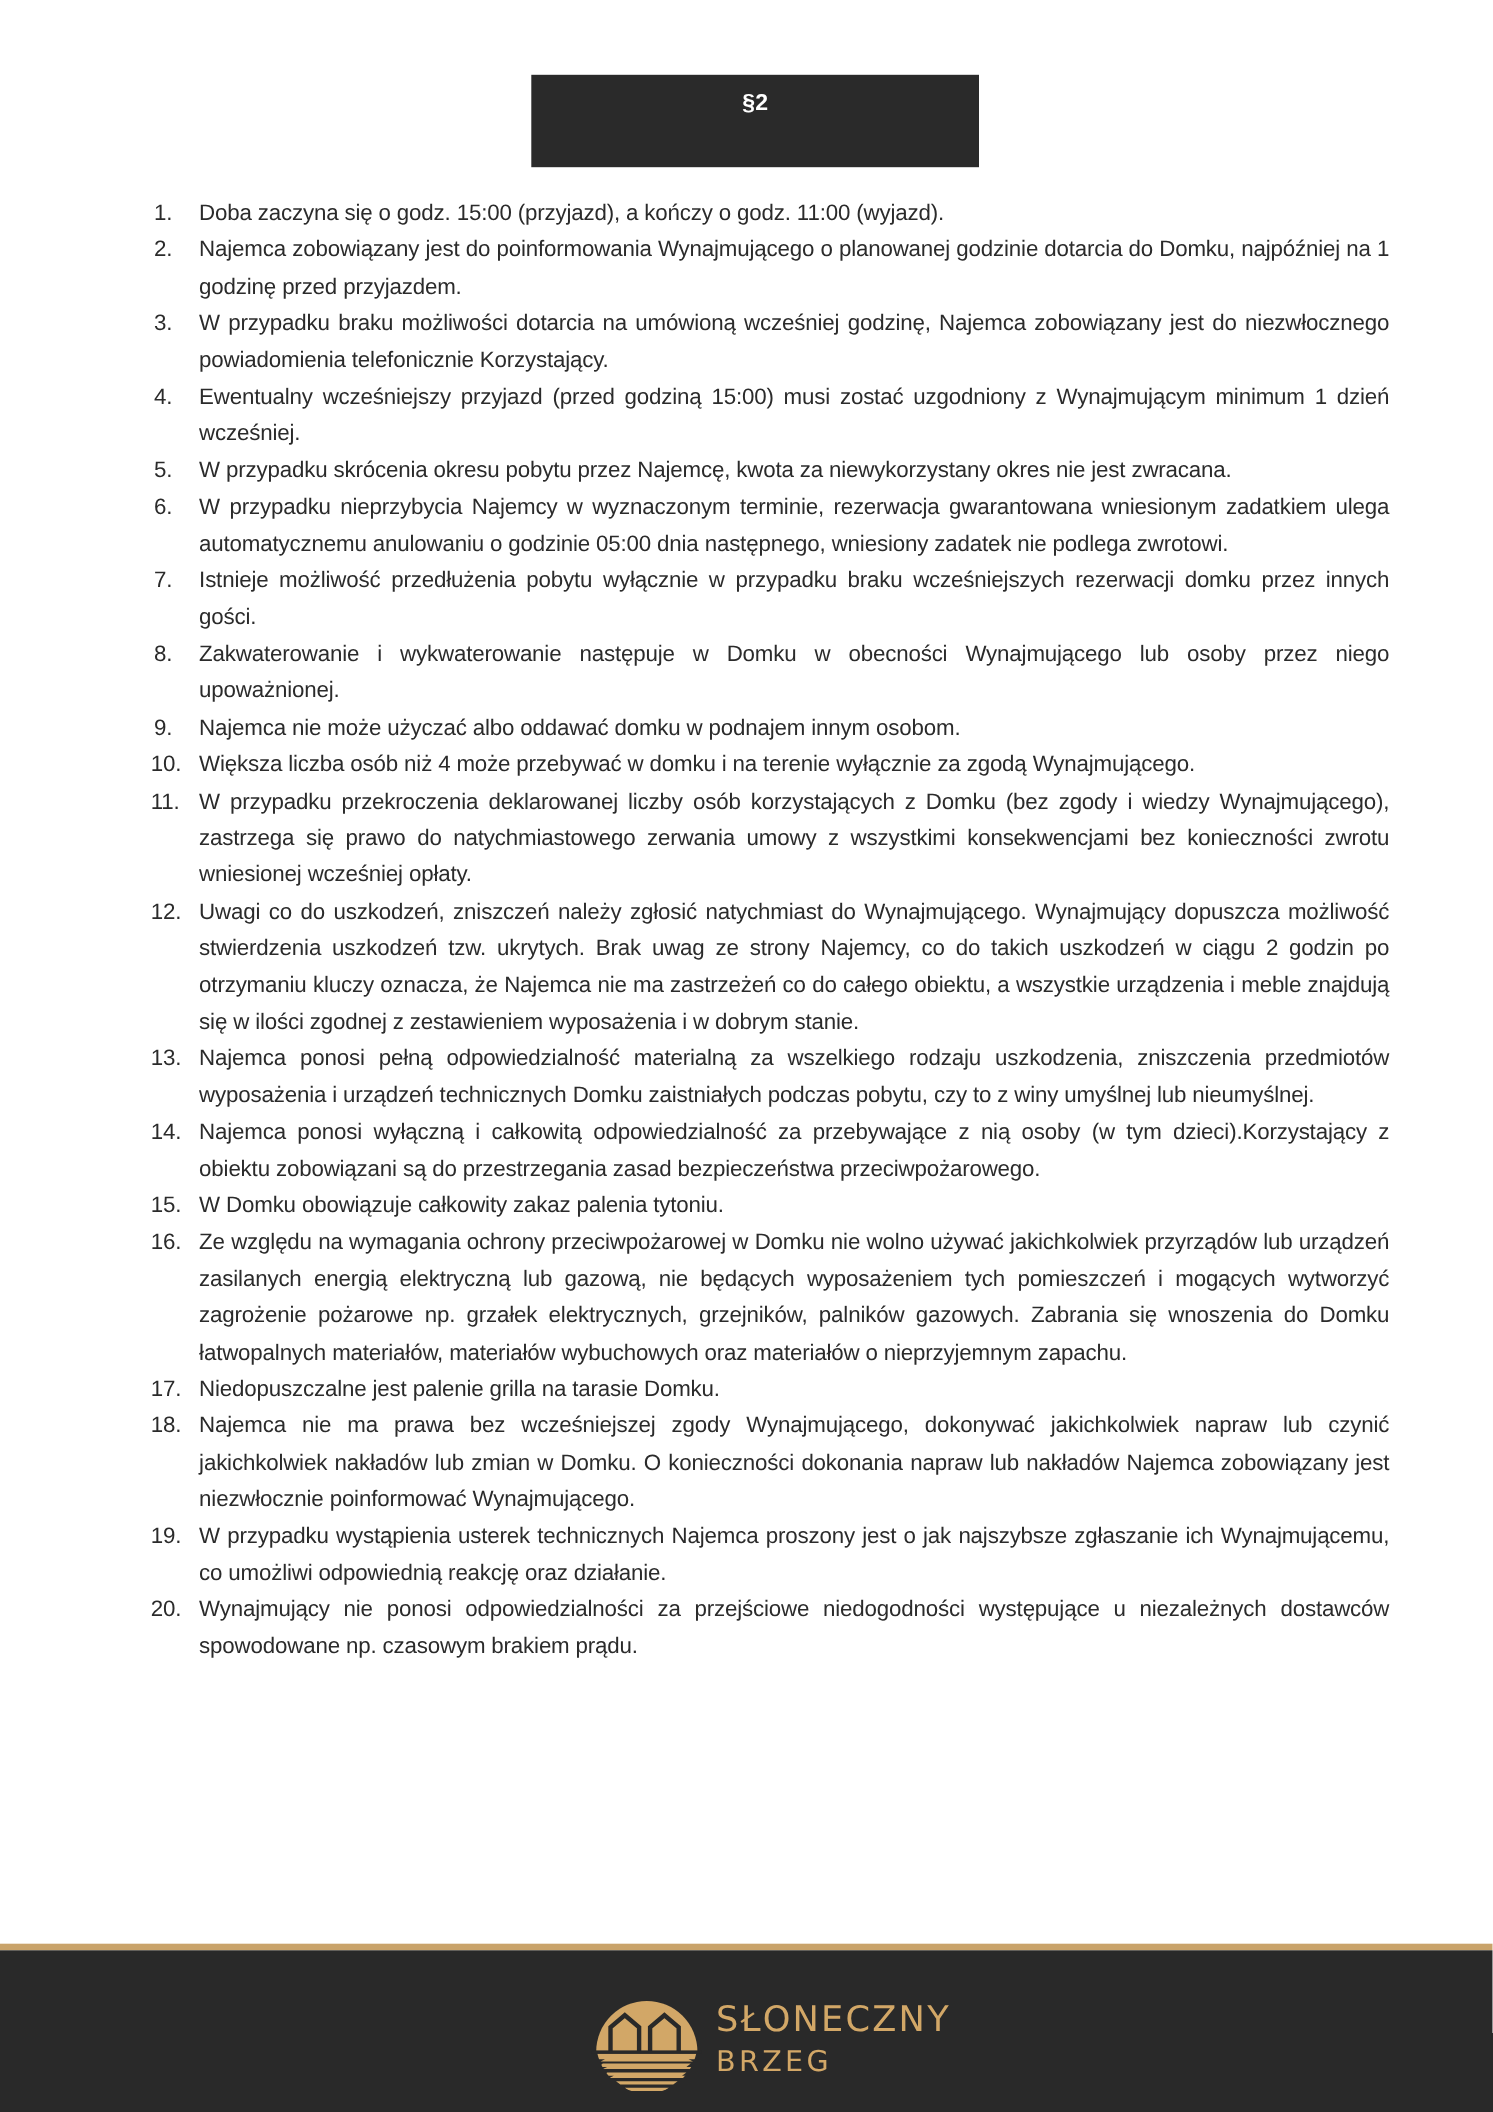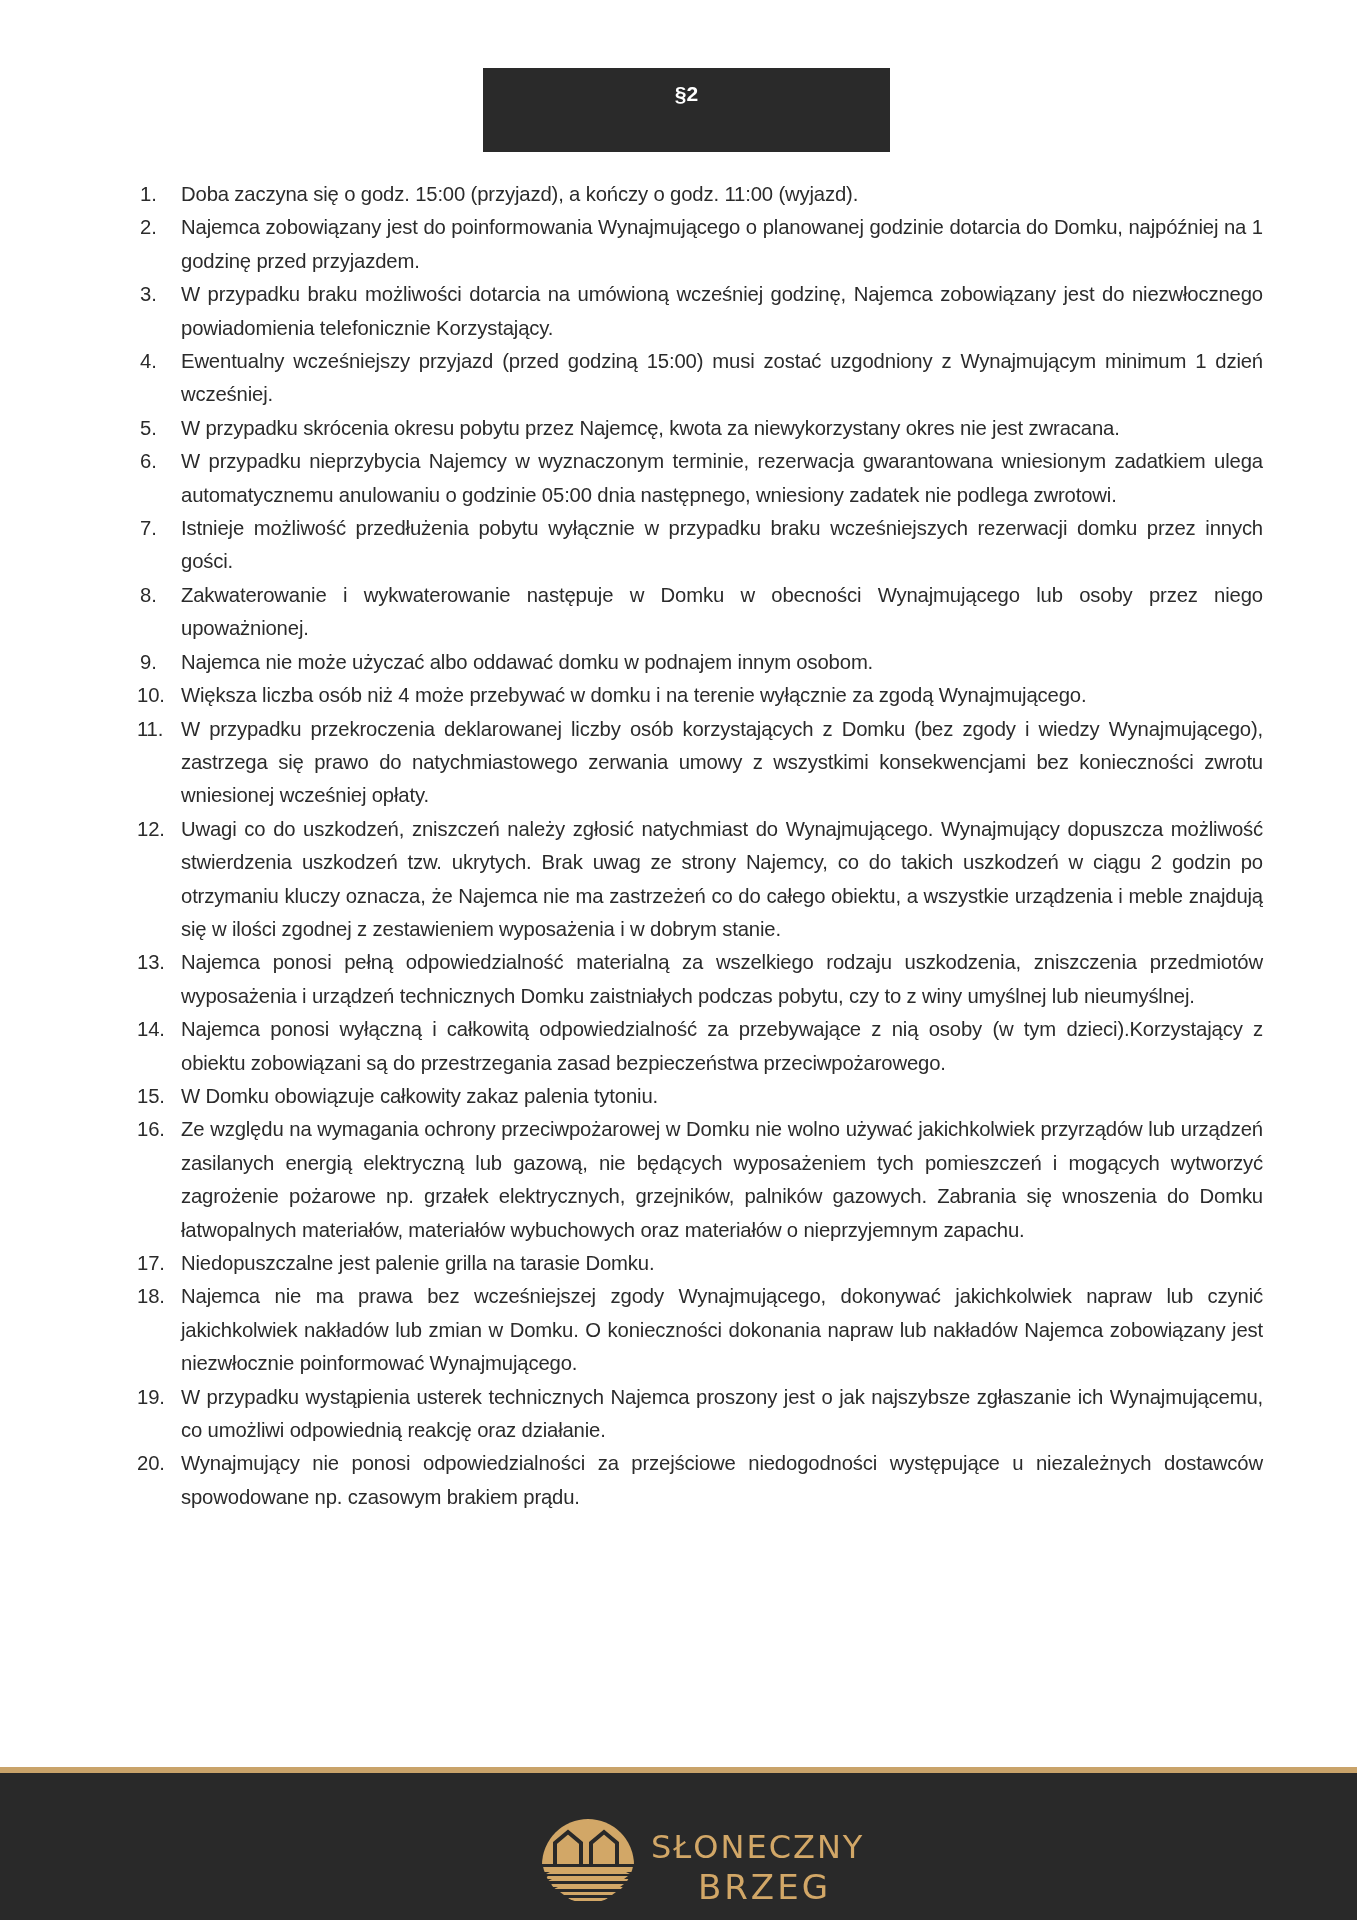--- a/index.html
+++ b/index.html
@@ -92,27 +92,26 @@
     }
     .logo-text {
       position: absolute;
       left: 113px;
       top: 8px;
       color: #d2a767;
       font-family: "DejaVu Sans", sans-serif;
       font-size: 32px;
       letter-spacing: 2px;
       line-height: 40px;
-      text-align: right;
+      text-align: left;
       width: 180px;
-      margin-top: 12px;
     }
     .logo-text .l2 {
       display: block;
-      font-size: 34px;
+      font-size: 26px;
       letter-spacing: 3px;
     }
   </style>
 </head>
 <body>
 
 <div class="section-header">
   <span class="line">§2</span>
 </div>
 

